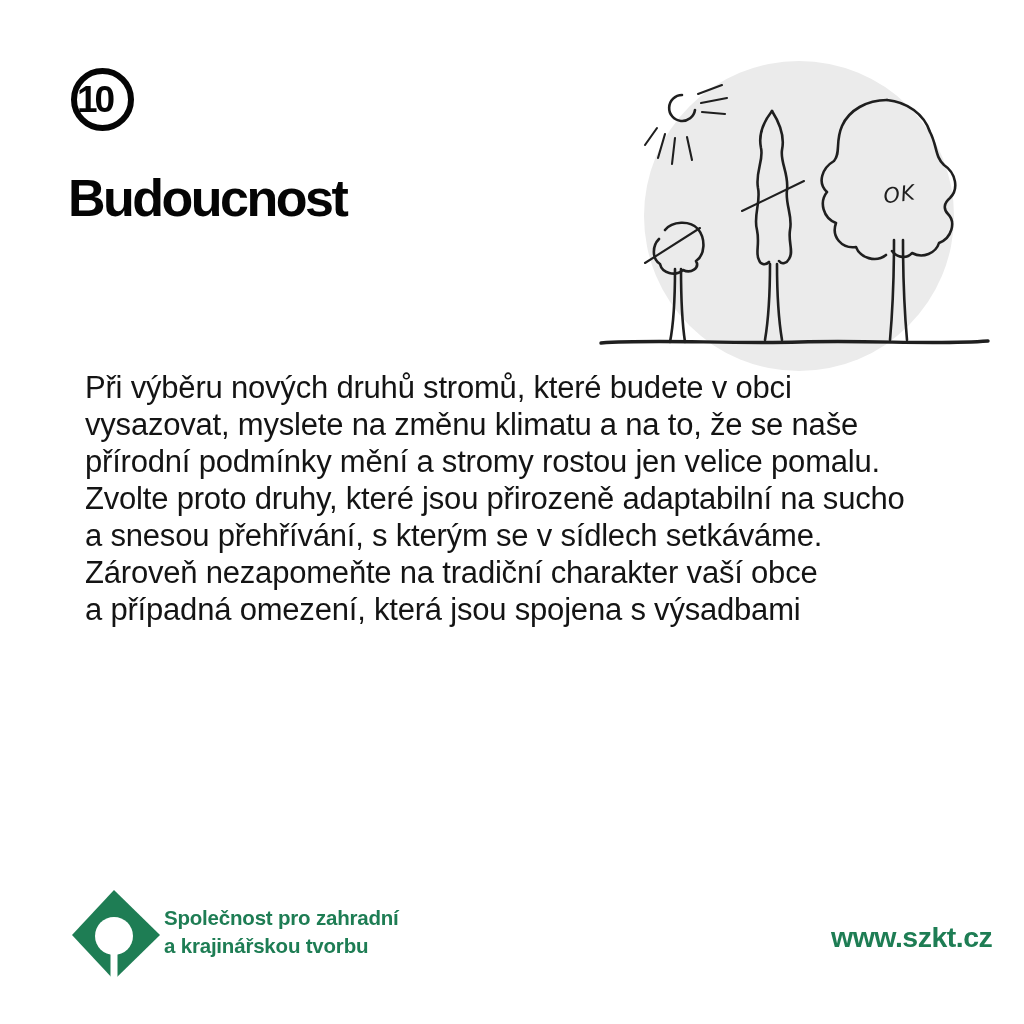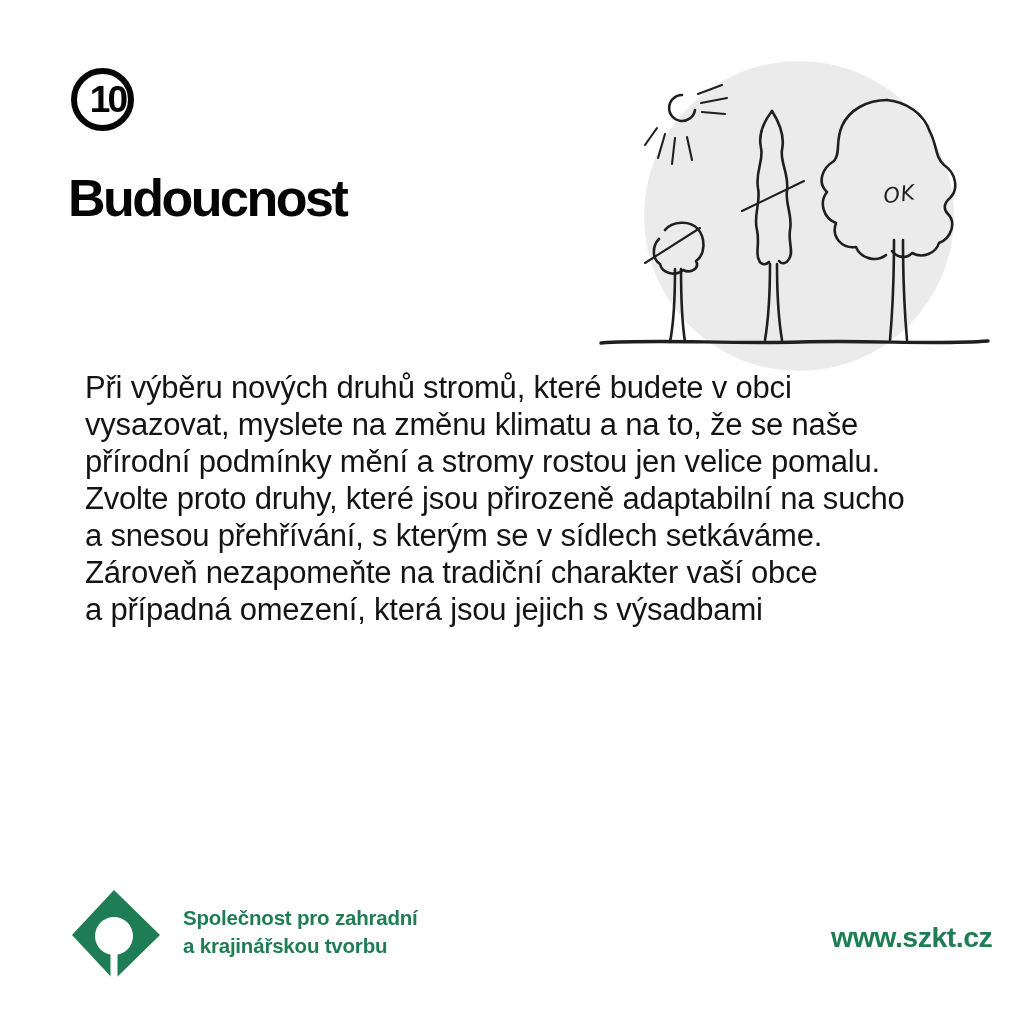--- a/index.html
+++ b/index.html
@@ -19,21 +19,21 @@
     overflow:hidden;
   }
   .page{position:absolute;inset:0;background:var(--background);}
 
   
   .badge{
     position:absolute;left:71px;top:68px;
     width:63px;height:63px;
     border:6px solid var(--heading-ink);
     border-radius:50%;
-    display:flex;align-items:center;justify-content:flex-end;
+    display:flex;align-items:center;justify-content:flex-start;
     color:var(--heading-ink);
     font-weight:bold;font-size:37px;letter-spacing:-3px;
     padding-right:3px;
   }
 
   
   .title{
     position:absolute;left:68px;top:150px;
     font-size:52px;line-height:96px;
     font-weight:bold;color:var(--heading-ink);
@@ -59,21 +59,21 @@
     fill:var(--sketch-stroke);
     font-family:"DejaVu Sans",sans-serif;
     font-style:italic;font-size:21px;letter-spacing:1px;
   }
 
   
   .logo{position:absolute;left:71px;top:888px;width:90px;height:97px;}
   .logo-shape{fill:var(--accent-green);}
   .logo-hole{fill:var(--background);}
   .org-name{
-    position:absolute;left:183px;top:904px;
+    position:absolute;left:164px;top:904px;
     color:var(--accent-green);
     font-weight:bold;font-size:20.5px;line-height:27.5px;
     letter-spacing:-0.2px;
   }
   .website{
     position:absolute;left:831px;top:921px;
     color:var(--accent-green);
     font-weight:bold;font-size:28.5px;letter-spacing:-0.5px;
   }
 </style>
@@ -90,21 +90,21 @@
     <div>Budoucnost</div>
   </h1>
 
   <div class="body-text">
     <div>Při výběru nových druhů stromů, které budete v obci</div>
     <div>vysazovat, myslete na změnu klimatu a na to, že se naše</div>
     <div>přírodní podmínky mění a stromy rostou jen velice pomalu.</div>
     <div>Zvolte proto druhy, které jsou přirozeně adaptabilní na sucho</div>
     <div>a snesou přehřívání, s kterým se v sídlech setkáváme.</div>
     <div>Zároveň nezapomeňte na tradiční charakter vaší obce</div>
-    <div>a případná omezení, která jsou jejich s výsadbami</div>
+    <div>a případná omezení, která jsou spojena s výsadbami</div>
   </div>
 
   <svg class="illustration" viewBox="0 0 400 325" aria-hidden="true">
     <circle class="ill-circle" cx="204" cy="166" r="155"></circle>
 
     <g>
       <path class="sketch" d="M 87 45 A 13 13 0 1 0 100 60"></path>
       <path class="sketch-thin" d="M 103 44 L 127 35"></path>
       <path class="sketch-thin" d="M 106 53 L 132 48"></path>
       <path class="sketch-thin" d="M 107 62 L 130 64"></path>

